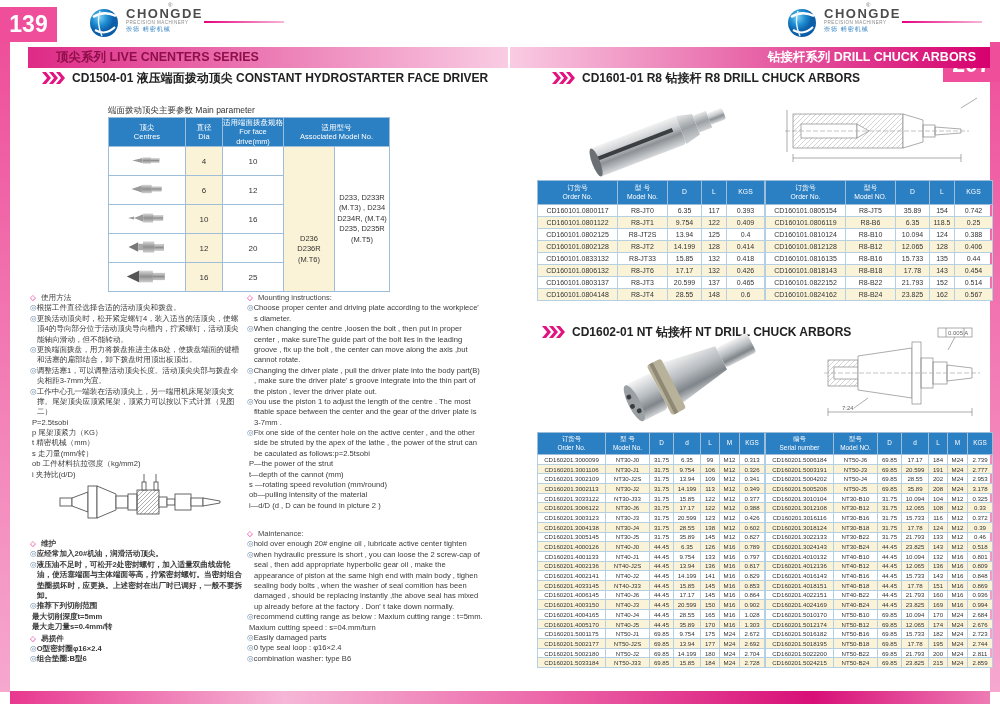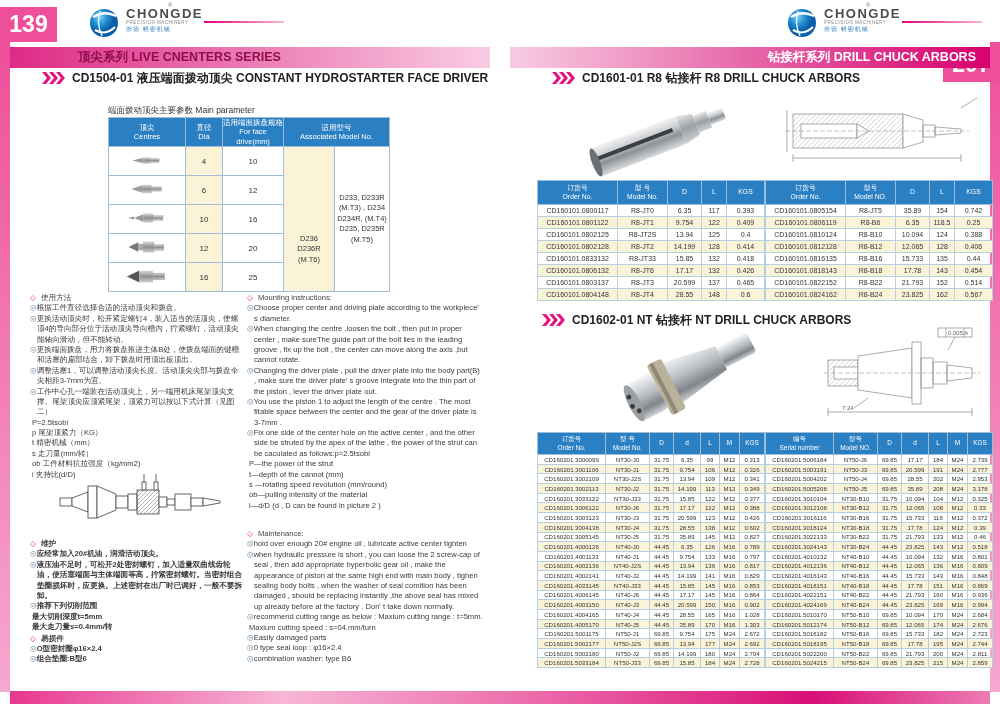--- a/index.html
+++ b/index.html
@@ -24,21 +24,21 @@
   .logo .txt { padding-top:6px; position:relative; }
   .logo .brandname { font-size:13px; font-weight:bold; color:#4c4c4c; letter-spacing:1.5px; line-height:12px; }
   .logo .brandsub { font-size:4.5px; color:#888; letter-spacing:.5px; white-space:nowrap; }
   .logo .brandcn { font-size:6px; color:#2e7fc0; letter-spacing:1px; }
   .logo .pinkline { position:absolute; left:78px; top:19px; width:80px; height:2px;
     background:linear-gradient(to right,#e6007e,#f6b6d6); }
   .logo .reg { position:absolute; top:0px; left:42px; font-size:6px; color:#777; }
 
   
   .series-bar { position:absolute; top:47px; height:21px; width:480px; font-size:12.5px; font-weight:bold; line-height:21px; }
-  .series-bar.l { left:10px;  background:linear-gradient(to right,#de2a86,#f9cce3); color:#8e0f49; padding-left:68px; }
+  .series-bar.l { left:28px;  background:linear-gradient(to right,#de2a86,#f9cce3); color:#8e0f49; padding-left:28px; }
   .series-bar.r { left:510px; background:linear-gradient(to right,#f9cce3,#d6006e); color:#ffffff; text-align:right; padding-right:14px; }
 
   
   .sec-head { position:absolute; display:flex; align-items:center; gap:6px; height:16px; }
   .sec-head span { font-size:12px; font-weight:600; color:#222; white-space:nowrap; }
 
   
   .param-caption { position:absolute; left:108px; top:105px; font-size:8.5px; color:#333; }
   table { border-collapse:collapse; table-layout:fixed; }
   .param-table { position:absolute; left:108px; top:117px; width:281px; }
@@ -134,21 +134,21 @@
     <span>CD1504-01 液压端面拨动顶尖 CONSTANT HYDROSTARTER FACE DRIVER</span>
   </div>
   <div class="sec-head" style="left:552px; top:70px;">
     <svg width="24" height="12" viewBox="0 0 24 12">
       <path d="M0 0 L4 0 L9 6 L4 12 L0 12 L5 6 Z" fill="#e2147f"></path>
       <path d="M7 0 L11 0 L16 6 L11 12 L7 12 L12 6 Z" fill="#e2147f"></path>
       <path d="M14 0 L18 0 L23 6 L18 12 L14 12 L19 6 Z" fill="#e2147f"></path>
     </svg>
     <span>CD1601-01   R8 钻接杆  R8 DRILL CHUCK ARBORS</span>
   </div>
-  <div class="sec-head" style="left:542px; top:312px;">
+  <div class="sec-head" style="left:542px; top:324px;">
     <svg width="24" height="12" viewBox="0 0 24 12">
       <path d="M0 0 L4 0 L9 6 L4 12 L0 12 L5 6 Z" fill="#e2147f"></path>
       <path d="M7 0 L11 0 L16 6 L11 12 L7 12 L12 6 Z" fill="#e2147f"></path>
       <path d="M14 0 L18 0 L23 6 L18 12 L14 12 L19 6 Z" fill="#e2147f"></path>
     </svg>
     <span>CD1602-01   NT 钻接杆 NT DRILL CHUCK ARBORS</span>
   </div>
 
   <div class="param-caption">端面拨动顶尖主要参数 Main parameter</div>
   <table class="param-table">

